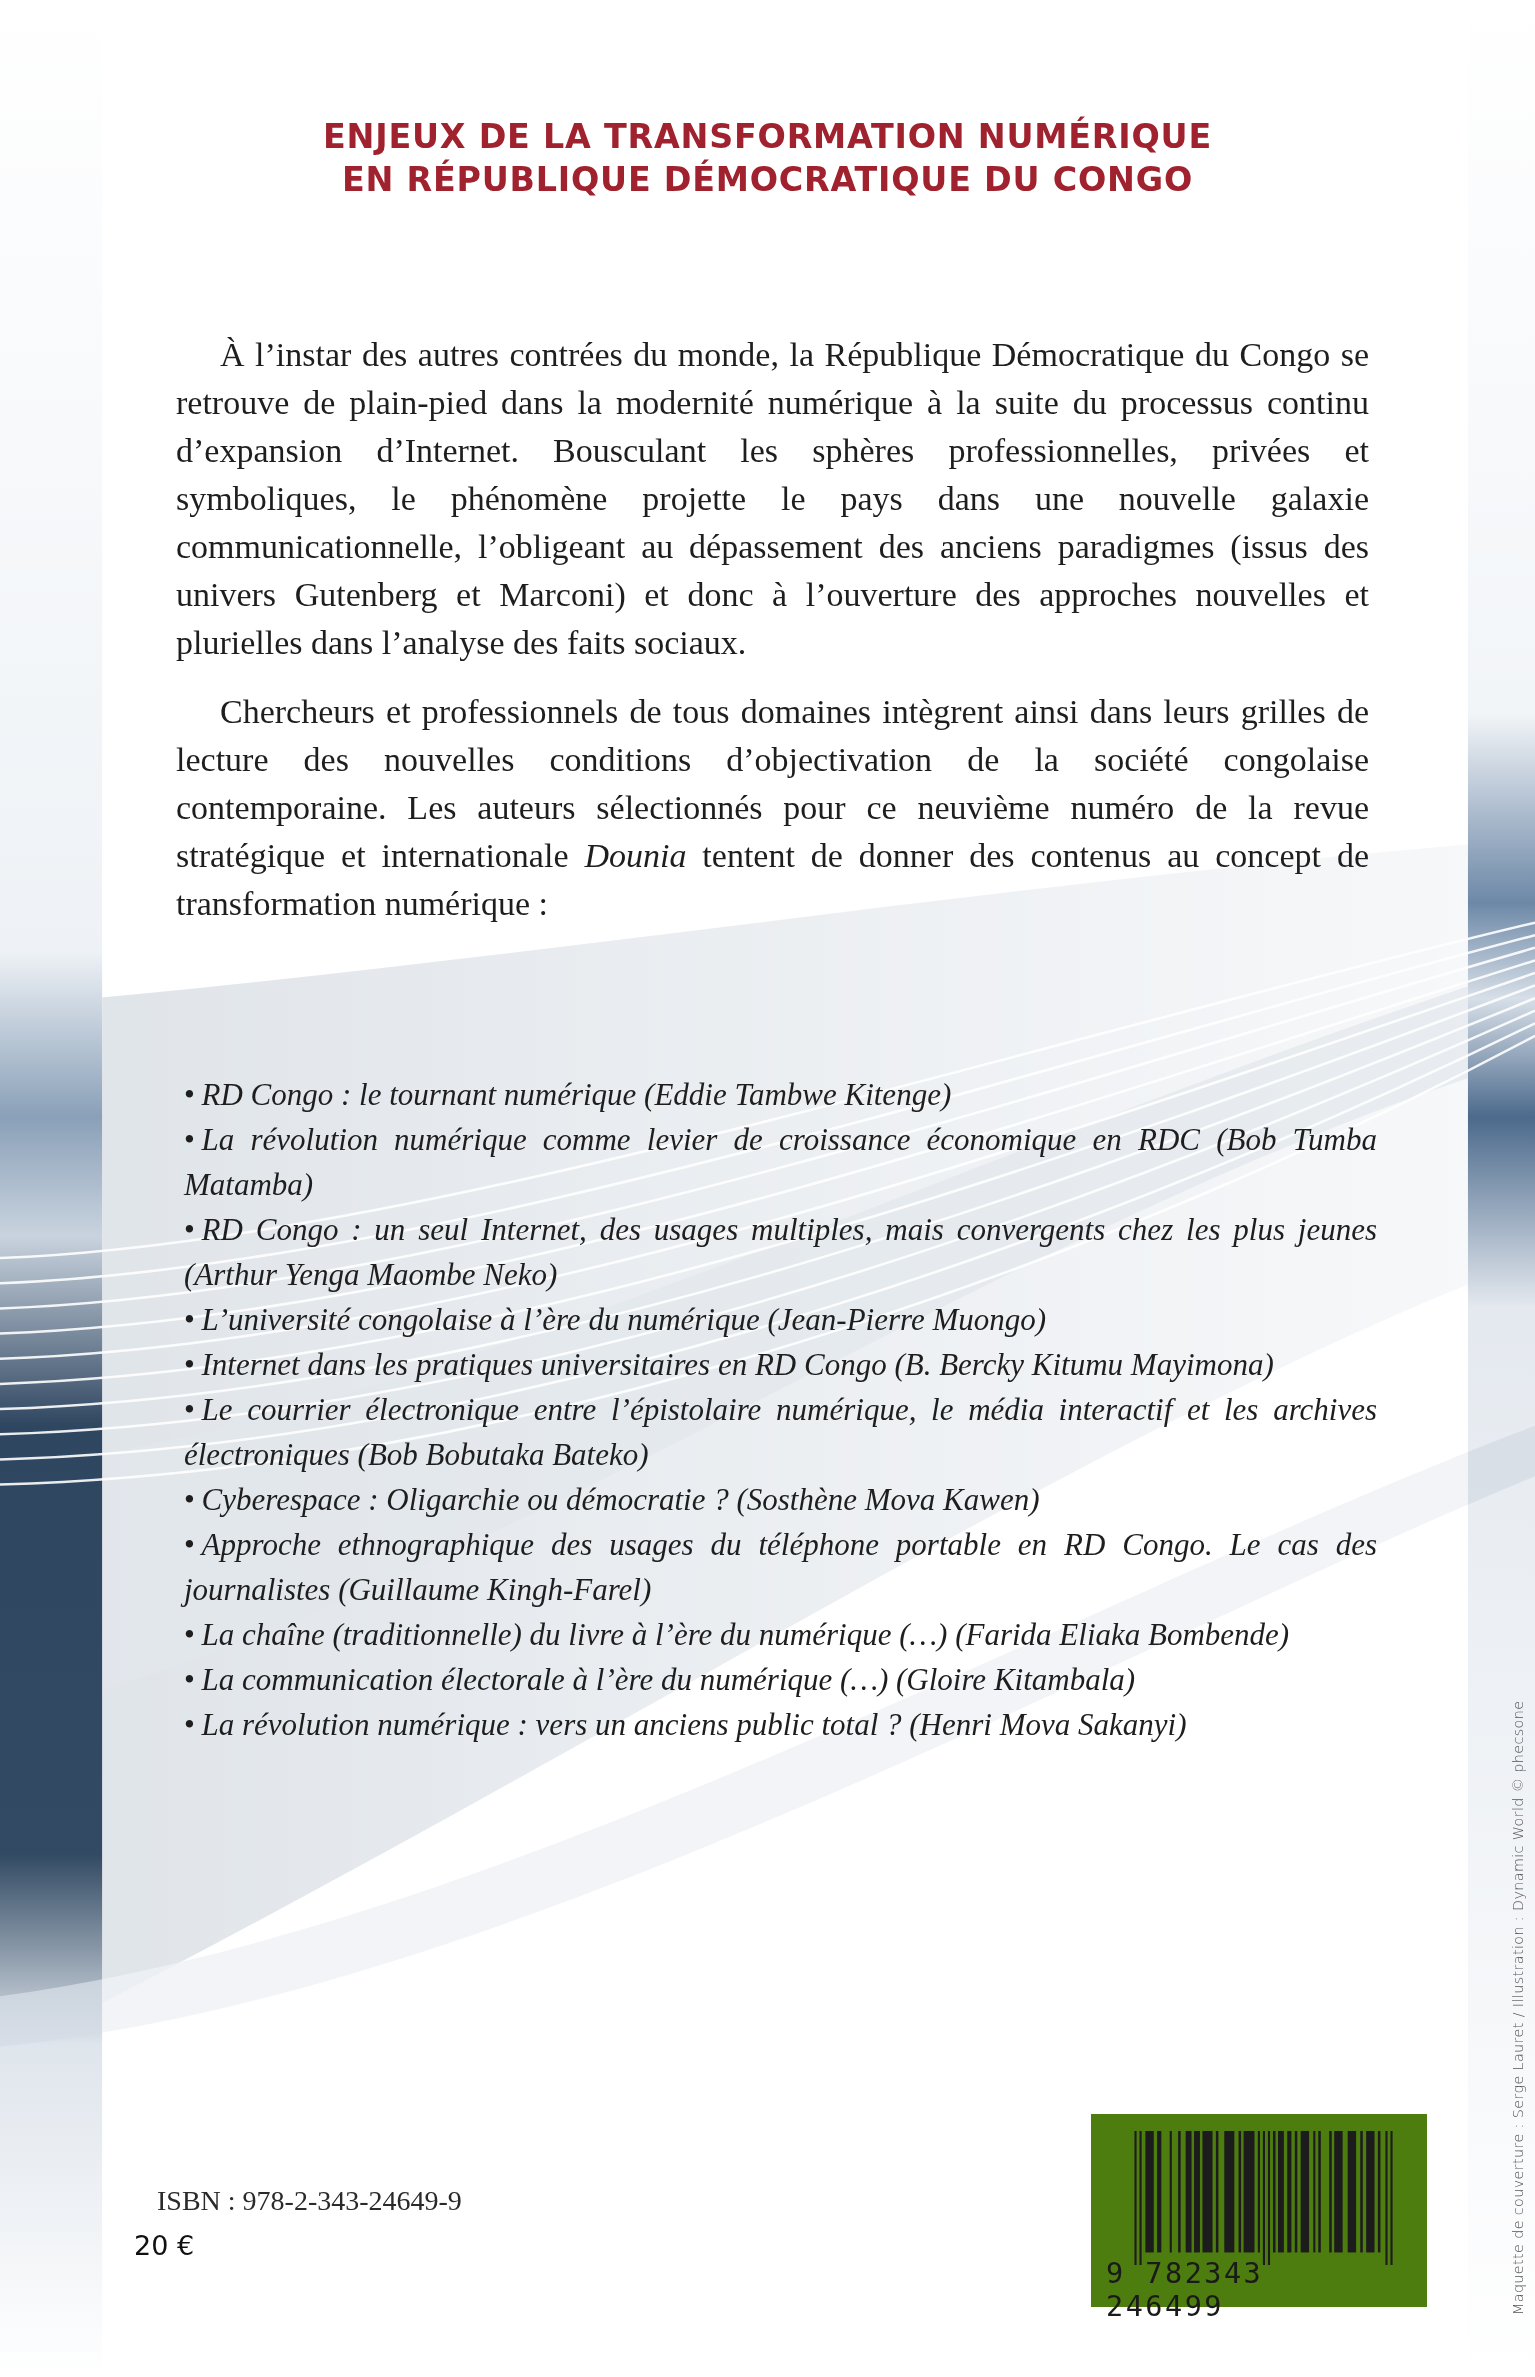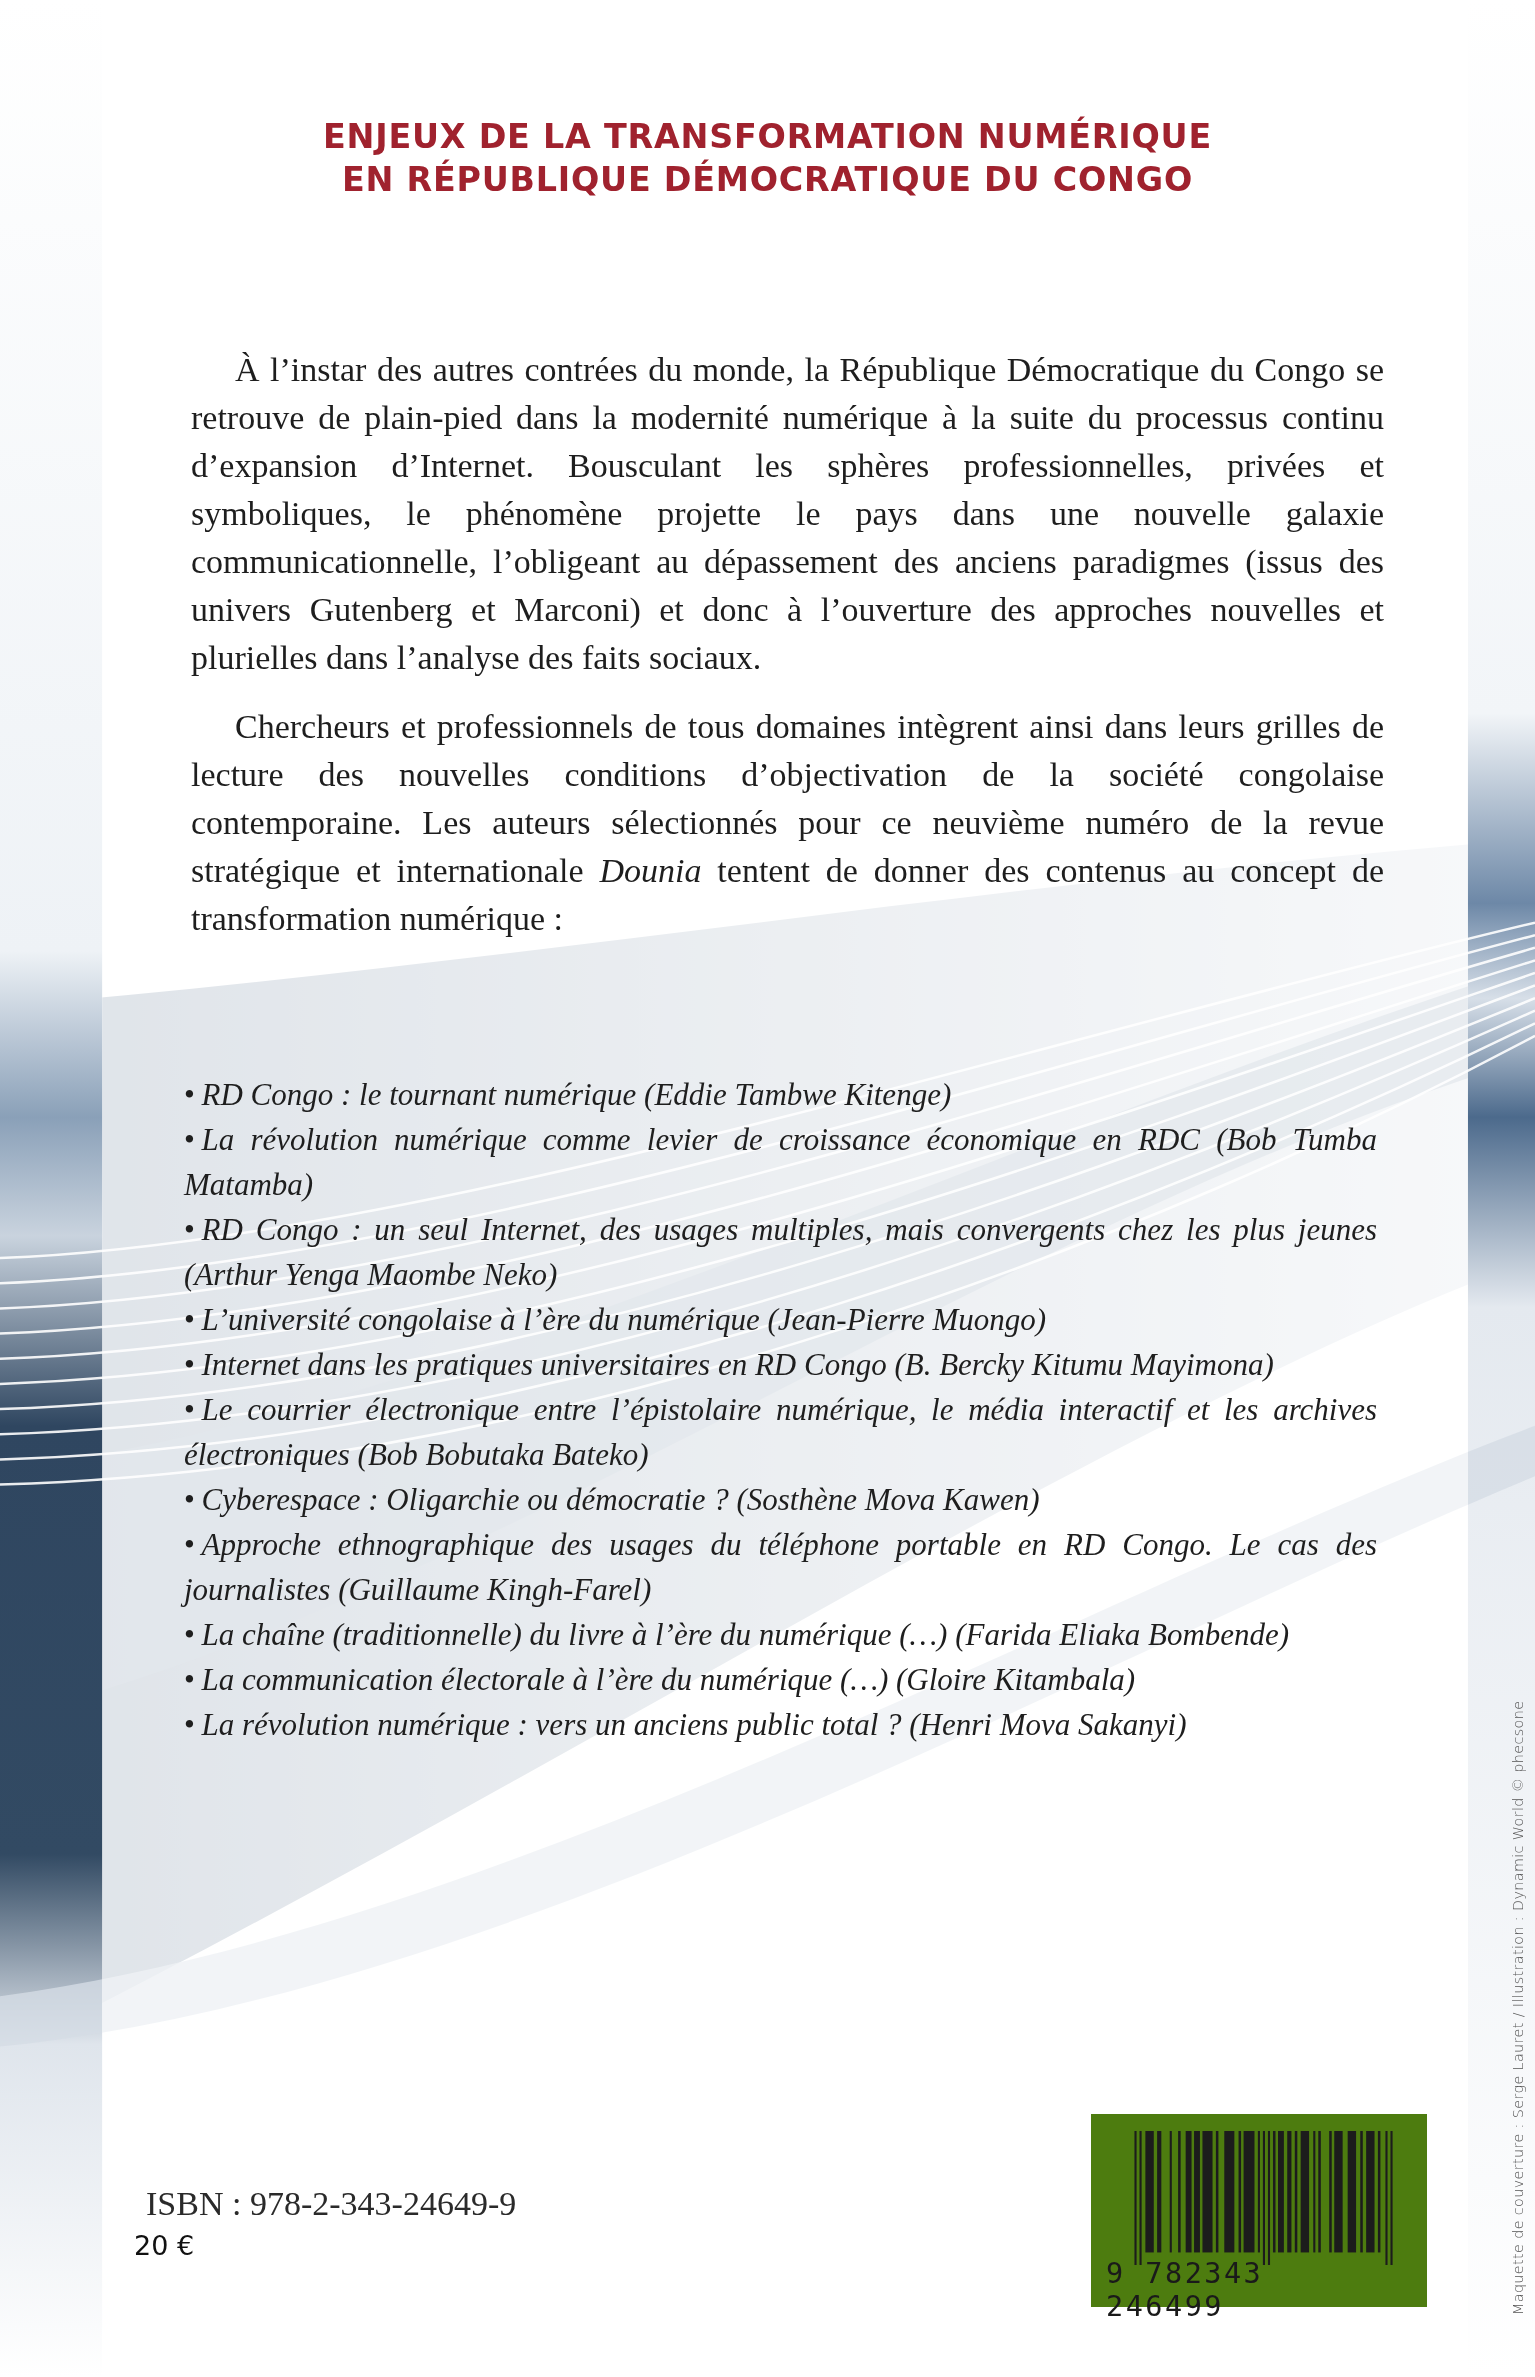--- a/index.html
+++ b/index.html
@@ -29,38 +29,38 @@
     font-weight: bold; text-transform: uppercase;
     color: #a0222e; font-size: 34px; letter-spacing: 0.8px;
     transform: scaleX(0.98);
   }
   #title1 { top: 116px; }
   #title2 { top: 159px; }
 
   .para {
     position: absolute; left: 176px; width: 1193px;
     font-size: 34px; line-height: 48px; text-align: justify;
-    text-indent: 44px; margin: 15px;
+    text-indent: 44px; margin: 0;
     transform-origin: left top;
   }
   #para1 { top: 331px; }
   #para2 { top: 688px; }
   .para em { font-style: italic; }
 
   #articles {
     position: absolute; left: 176px; width: 1193px; top: 1064px;
     list-style: none; margin: 8px; padding: 0;
     font-style: italic; font-size: 31px; line-height: 45px; text-align: justify;
   }
   #articles li { margin: 0; }
   #articles li .bullet { font-style: normal; margin-right: 6.7px; }
 
   #isbn {
-    position: absolute; left: 146px; top: 2185px;
-    font-size: 34px; color: #2a2a2a;
+    position: absolute; left: 157px; top: 2185px;
+    font-size: 28px; color: #2a2a2a;
   }
   #price {
     position: absolute; left: 134px; top: 2230px;
     font-family: "DejaVu Sans", "Liberation Sans", sans-serif;
     font-size: 27px; color: #111;
   }
   #barcode {
     position: absolute; left: 1091px; top: 2114px; width: 336px; height: 193px;
     background: #4d7c0f;
   }

